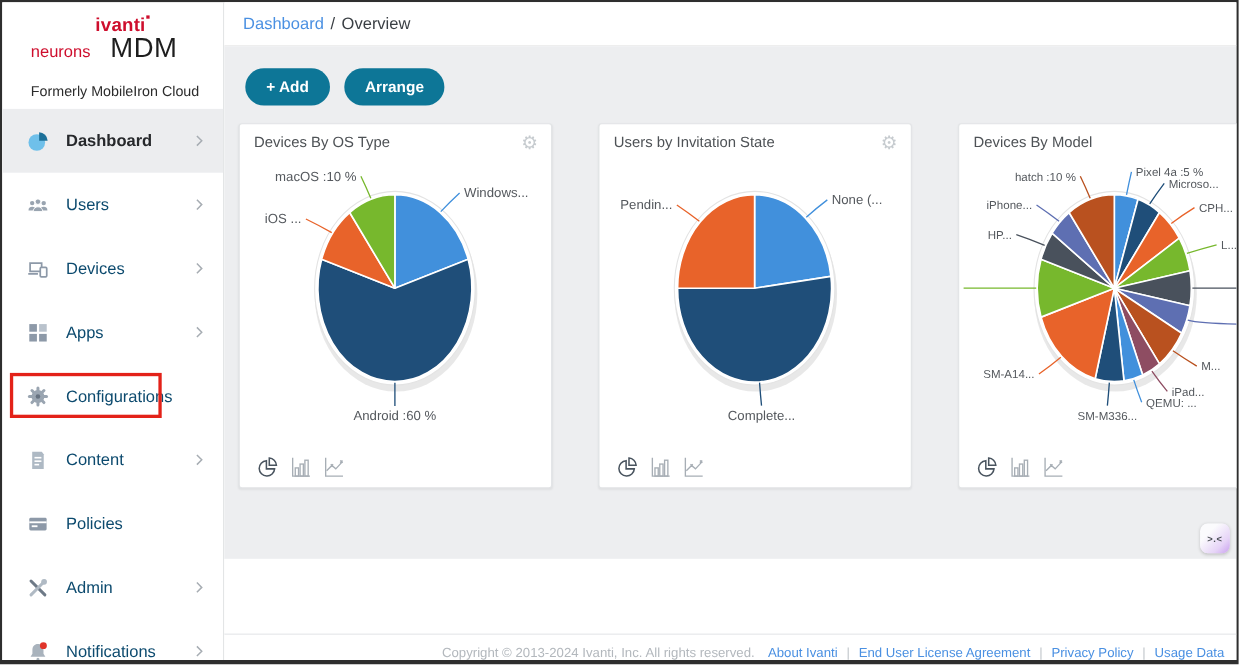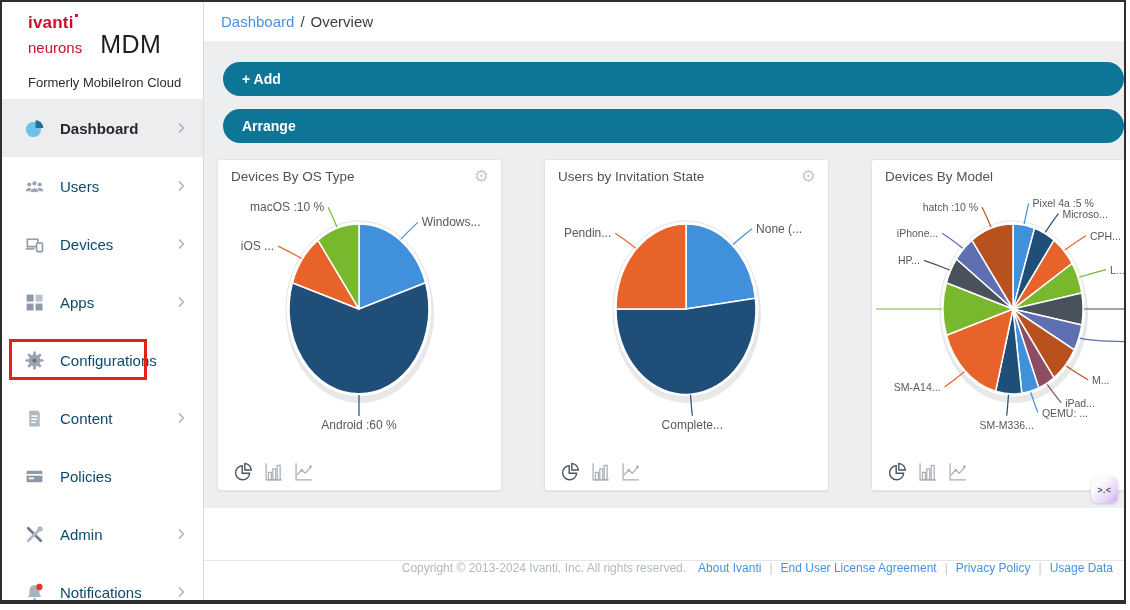--- a/index.html
+++ b/index.html
@@ -6,21 +6,21 @@
   html,body { background:#fff; }
   body { font-family:"Liberation Sans","DejaVu Sans",sans-serif; }
 
   .window { width:1126px; height:604px; border:2px solid #2E2E2E; border-bottom-width:4px;
             display:flex; background:#fff; overflow:hidden; }
 
   
   .sidebar { width:202px; min-width:202px; background:#fff; border-right:1px solid #D8DADC;
              display:flex; flex-direction:column; overflow:hidden; }
   .logo { padding:12px 8px 9px 26px; }
-  .logo-line1 { font-size:17px; font-weight:bold; color:#CE0E2D; letter-spacing:.2px; line-height:1; }
+  .logo-line1 { font-size:17px; font-weight:bold; color:#CE0E2D; letter-spacing:.2px; line-height:1;text-align:center; }
   .logo-sup { display:inline-block; width:3px; height:3px; background:#CE0E2D; vertical-align:top; margin-left:1px; }
   .logo-line2 { display:flex; align-items:baseline; line-height:1; margin-top:1px; }
   .logo-product { font-size:15px; color:#CE0E2D; }
   .logo-suite { font-size:25px; color:#1E1E1E; margin-left:18px; letter-spacing:.5px; }
   .logo-line3 { font-size:13px; color:#2B2B2B; margin-top:18px; }
 
   .nav { display:flex; flex-direction:column; }
   .nav-item { height:58px; display:flex; align-items:center; padding:0 14px 0 22px;
               position:relative; cursor:pointer; color:#0c4a6e; font-size:15px; }
   .nav-item.active { background:#ECEDEF; font-weight:bold; color:#26282B; }
@@ -33,21 +33,21 @@
              border:3px solid #E32219; pointer-events:none; }
 
   
   .main { flex:1; display:flex; flex-direction:column; min-width:0; background:#fff; }
   .crumb { height:40px; border-bottom:1px solid #EDEDED; display:flex; align-items:center;
            padding:0 17px; font-size:15px; gap:6px; background:#fff; }
   .crumb-link { color:#4A90E2; cursor:pointer; }
   .crumb-sep, .crumb-cur { color:#3A3F44; }
 
   .content { background:#EDEEF0; height:466px; padding:20px 0 0 13px; position:relative; }
-  .toolbar { margin:0 0 16px 6px; display:flex; gap:13px;flex-direction:column; }
+  .toolbar { margin:0 0 16px 6px; display:flex; gap:13px; }
   .btn { height:34px; padding:0 19px; border-radius:17px; background:#0D7697; color:#fff;
          font-weight:bold; font-size:14px; display:flex; align-items:center; border:none;
          font-family:inherit; cursor:pointer; }
 
   .cards { display:flex; gap:42px; }
   .card { width:285px; height:332px; background:#fff; border:1px solid #E2E4E6; border-radius:3px;
           box-shadow:0 1px 2px rgba(0,0,0,.06); display:flex; flex-direction:column; }
   .card-head { display:flex; justify-content:space-between; align-items:center; padding:8px 12px 0 13px; }
   .card-title { font-size:13.5px; color:#4E5256; }
   .gear { color:#C6CBCF; font-size:17px; line-height:1; cursor:pointer; }
@@ -55,21 +55,21 @@
   .card-foot { display:flex; align-items:center; gap:3px; padding:0 10px 6px 12px; margin-top:auto; }
   .switch { width:27px; height:25px; display:flex; align-items:center; justify-content:center; cursor:pointer; }
   .switch svg { width:23px; height:21px; display:block; }
 
   .collapse-widget { position:absolute; right:6px; bottom:5px; width:27px; height:27px; border-radius:7px;
           background:linear-gradient(135deg,#FBFBFD 30%,#E6D4F7 72%,#C9A0EF);
           box-shadow:0 1px 3px rgba(0,0,0,.18); display:flex; align-items:center; justify-content:center;
           font-size:8.5px; font-weight:bold; color:#4A4F55; letter-spacing:.5px; cursor:pointer; }
 
   .main-gap { flex:1; background:#fff; }
-  .footer { height:40px; border-top:1px solid #E4E6E8; display:flex; align-items:flex-start;
+  .footer { height:24px; border-top:1px solid #E4E6E8; display:flex; align-items:flex-end;
             justify-content:flex-end; padding:0 11px; font-size:12px; color:#B3B8BD; gap:8px; background:#fff; }
   .f-copy { margin-right:4px; }
   .f-link { color:#4A90E2; cursor:pointer; white-space:nowrap; }
   .f-sep { color:#C2C7CB; }
 </style>
 </head>
 <body>
 
 <div class="window">
 

